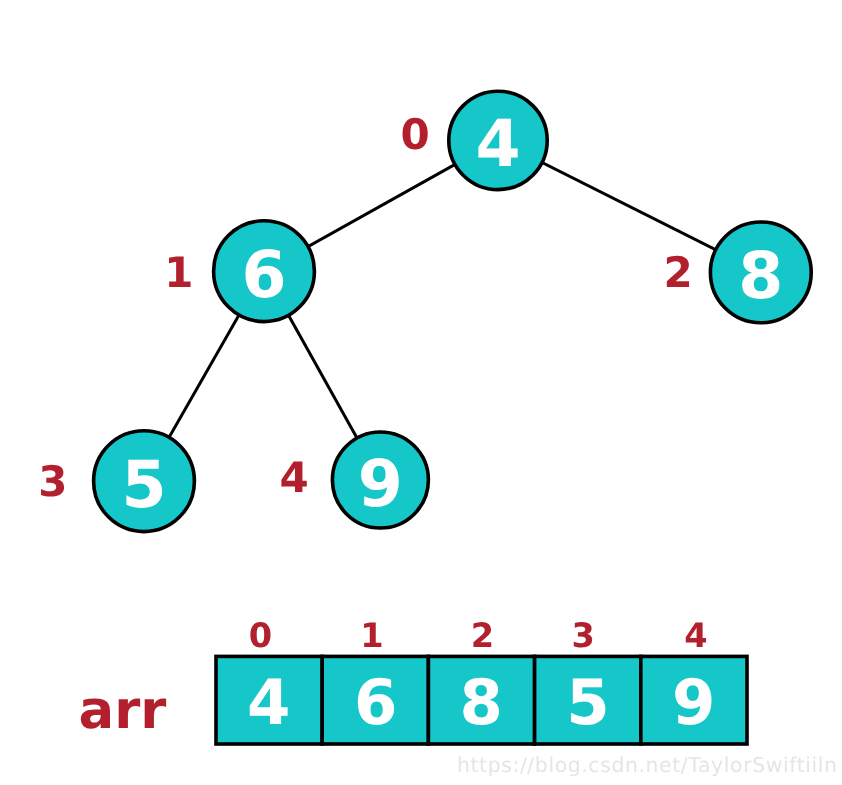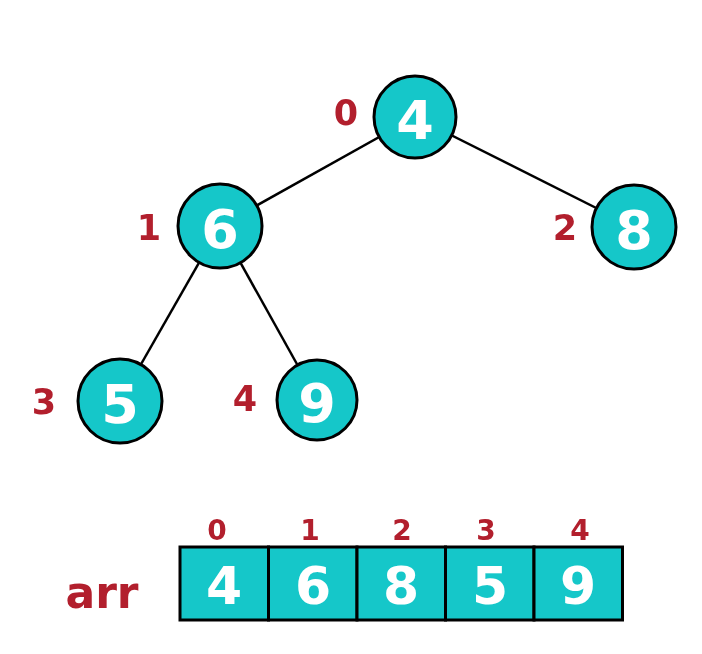--- a/index.html
+++ b/index.html
@@ -103,13 +103,14 @@
 
     <text class="arr-index" x="217" y="530">0</text>
     <text class="arr-index" x="310" y="530">1</text>
     <text class="arr-index" x="402" y="530">2</text>
     <text class="arr-index" x="486" y="530">3</text>
     <text class="arr-index" x="580" y="530">4</text>
 
     <text class="arr-label" x="102" y="592">arr</text>
   </svg>
 
+  <div class="watermark">https://blog.csdn.net/TaylorSwiftiiln</div>
 </div>
 
 </body></html>

